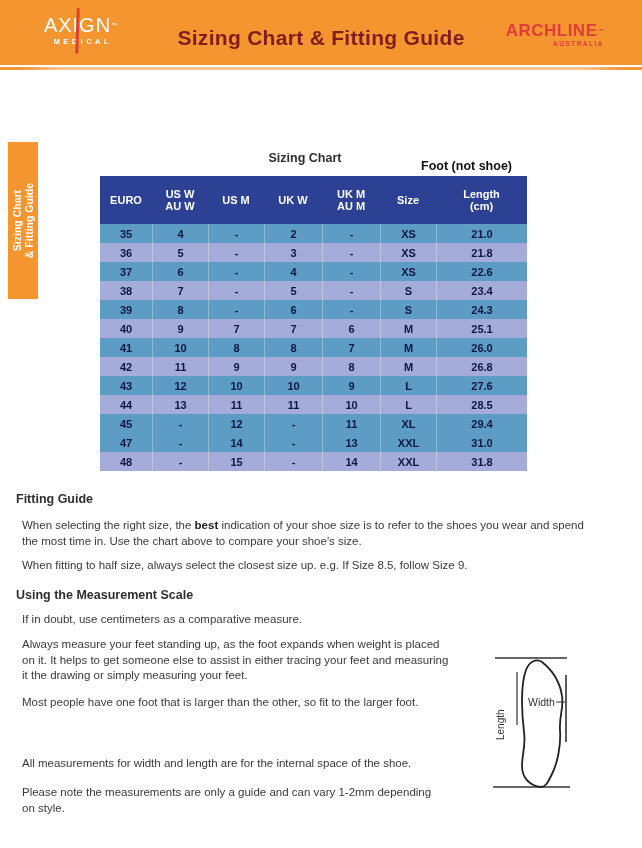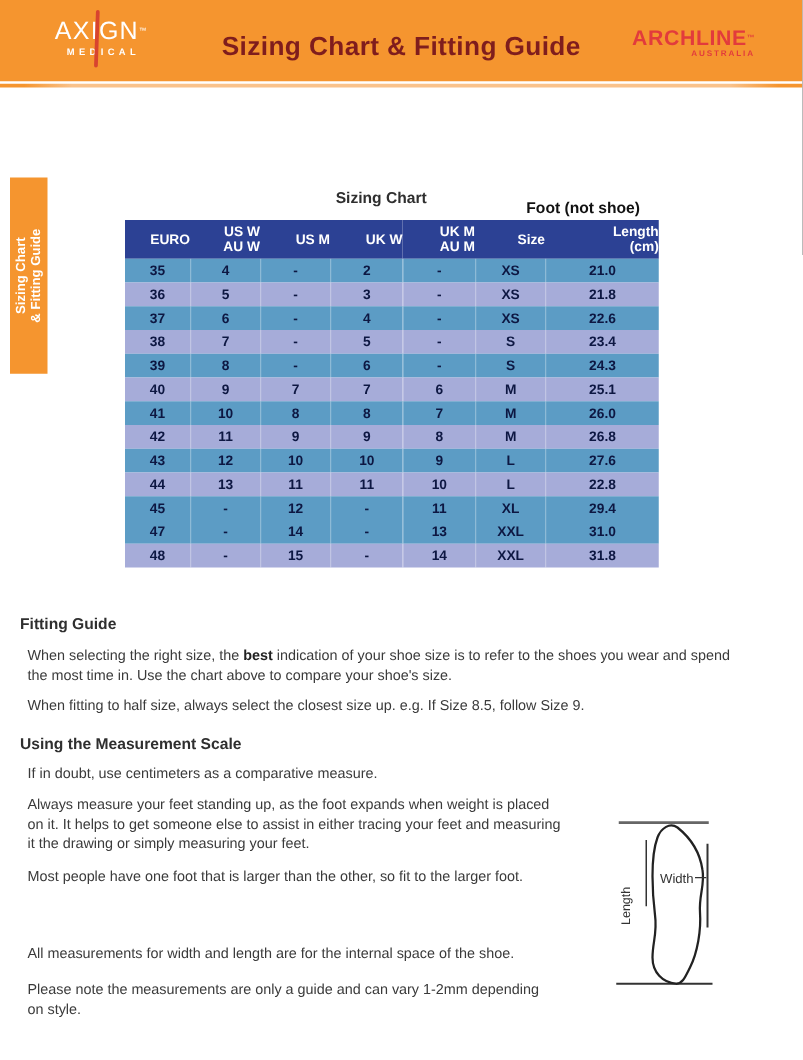--- a/index.html
+++ b/index.html
@@ -36,22 +36,22 @@
     transform:rotate(-90deg);transform-origin:0 0;display:flex;flex-direction:column;
     justify-content:center;text-align:center;color:#fff;font-weight:bold;font-size:10.5px;line-height:12.5px;}
 
   
   .table-title{position:absolute;left:100px;top:151px;width:410px;text-align:center;
     font-size:12.5px;font-weight:bold;color:var(--heading-text);}
   .foot-note{position:absolute;left:400px;top:159px;width:112px;text-align:right;
     font-size:12.5px;font-weight:bold;color:#111;}
   table.sizing{position:absolute;left:100px;top:176px;width:427px;border-collapse:separate;
     border-spacing:0;table-layout:fixed;}
-  table.sizing th{background:var(--navy);color:#fff;font-size:11px;font-weight:bold;height:31px;
-    text-align:right;vertical-align:middle;line-height:12px;white-space:pre-line;}
+  table.sizing th{background:var(--navy);color:#fff;font-size:11px;font-weight:bold;height:48px;
+    text-align:center;vertical-align:middle;line-height:12px;white-space:pre-line;}
   table.sizing td{height:19px;font-size:11px;font-weight:bold;color:var(--cell-text);
     text-align:center;vertical-align:middle;}
   table.sizing td + td{border-left:1px solid rgba(255,255,255,0.30);}
   tr.dark td{background:var(--row-dark);}
   tr.light td{background:var(--row-light);}
 
   
   .h-center{position:absolute;left:16px;width:610px;
     font-size:12.5px;font-weight:bold;color:var(--heading-text);}
   .para{position:absolute;left:22px;width:606px;font-size:11.5px;line-height:15.5px;
@@ -195,21 +195,21 @@
           <td>L</td>
           <td>27.6</td>
         </tr>
         <tr class="light">
           <td>44</td>
           <td>13</td>
           <td>11</td>
           <td>11</td>
           <td>10</td>
           <td>L</td>
-          <td>22.8</td>
+          <td>28.5</td>
         </tr>
         <tr class="dark">
           <td>45</td>
           <td>-</td>
           <td>12</td>
           <td>-</td>
           <td>11</td>
           <td>XL</td>
           <td>29.4</td>
         </tr>

